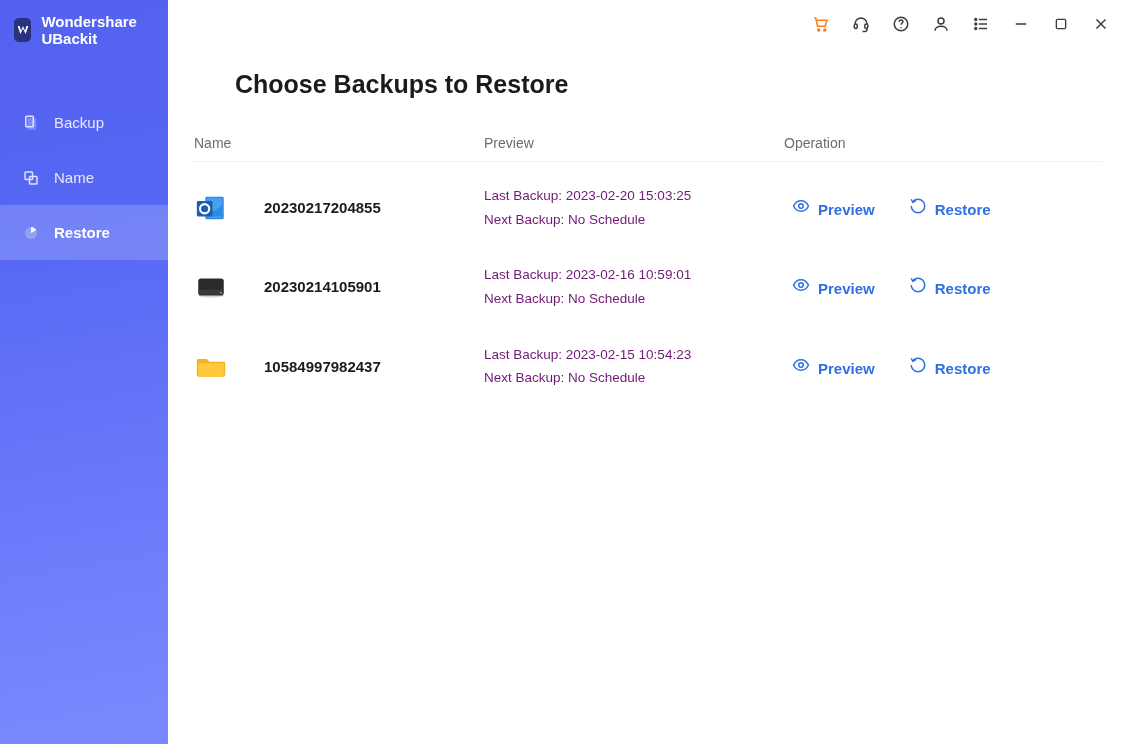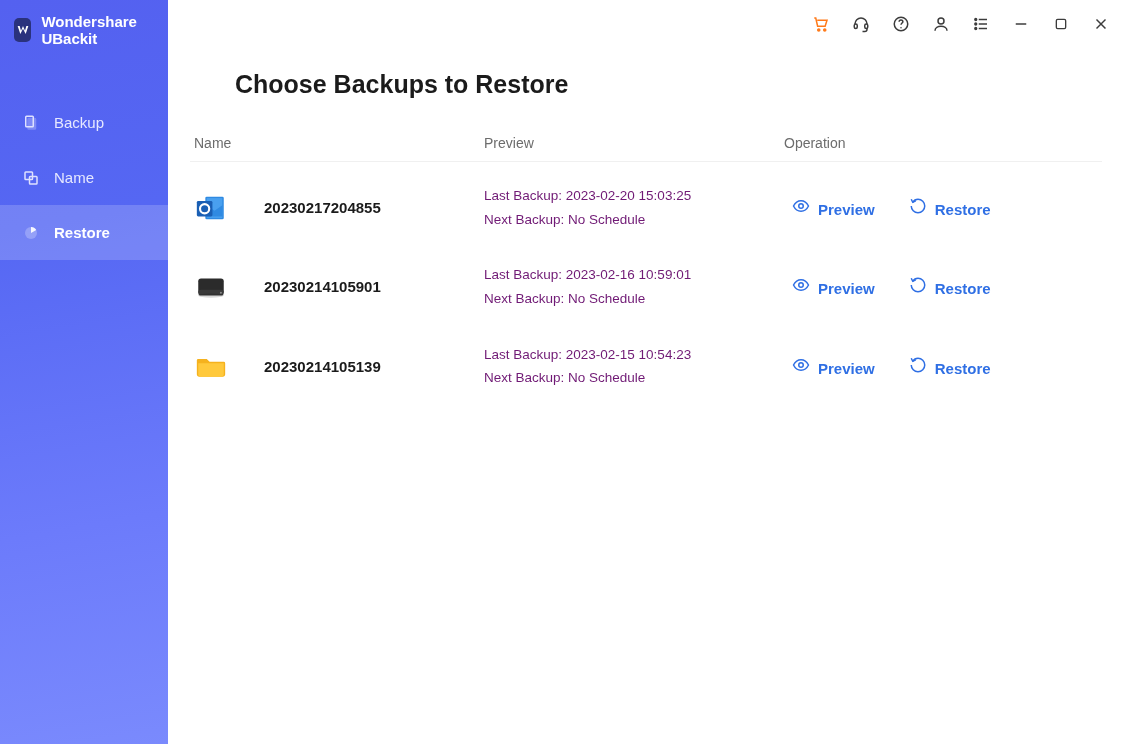--- a/index.html
+++ b/index.html
@@ -323,21 +323,21 @@
           </div>
         </div>
         <div class="row">
           <div class="name-cell">
             <span class="row-icon">
   <svg viewBox="0 0 48 48" width="34" height="34">
     <path d="M6 14h12l4 4h20a2 2 0 012 2v16a3 3 0 01-3 3H7a3 3 0 01-3-3V16a2 2 0 012-2z" fill="#f5b21e"></path>
     <path d="M6 20h36v16a3 3 0 01-3 3H9a3 3 0 01-3-3z" fill="#ffc93c"></path>
   </svg>
 </span>
-            <span class="row-name">20230214105139</span>
+            <span class="row-name">10584997982437</span>
           </div>
           <div class="sched-cell">
             <div class="sched-line">Last Backup: 2023-02-15 10:54:23</div>
             <div class="sched-line">Next Backup: No Schedule</div>
           </div>
           <div class="ops-cell">
             <div class="op-btn">
               <span>
   <svg viewBox="0 0 24 24" fill="none" stroke="currentColor" stroke-width="2">
                   <path d="M2 12s3.5-7 10-7 10 7 10 7-3.5 7-10 7S2 12 2 12z"></path>

